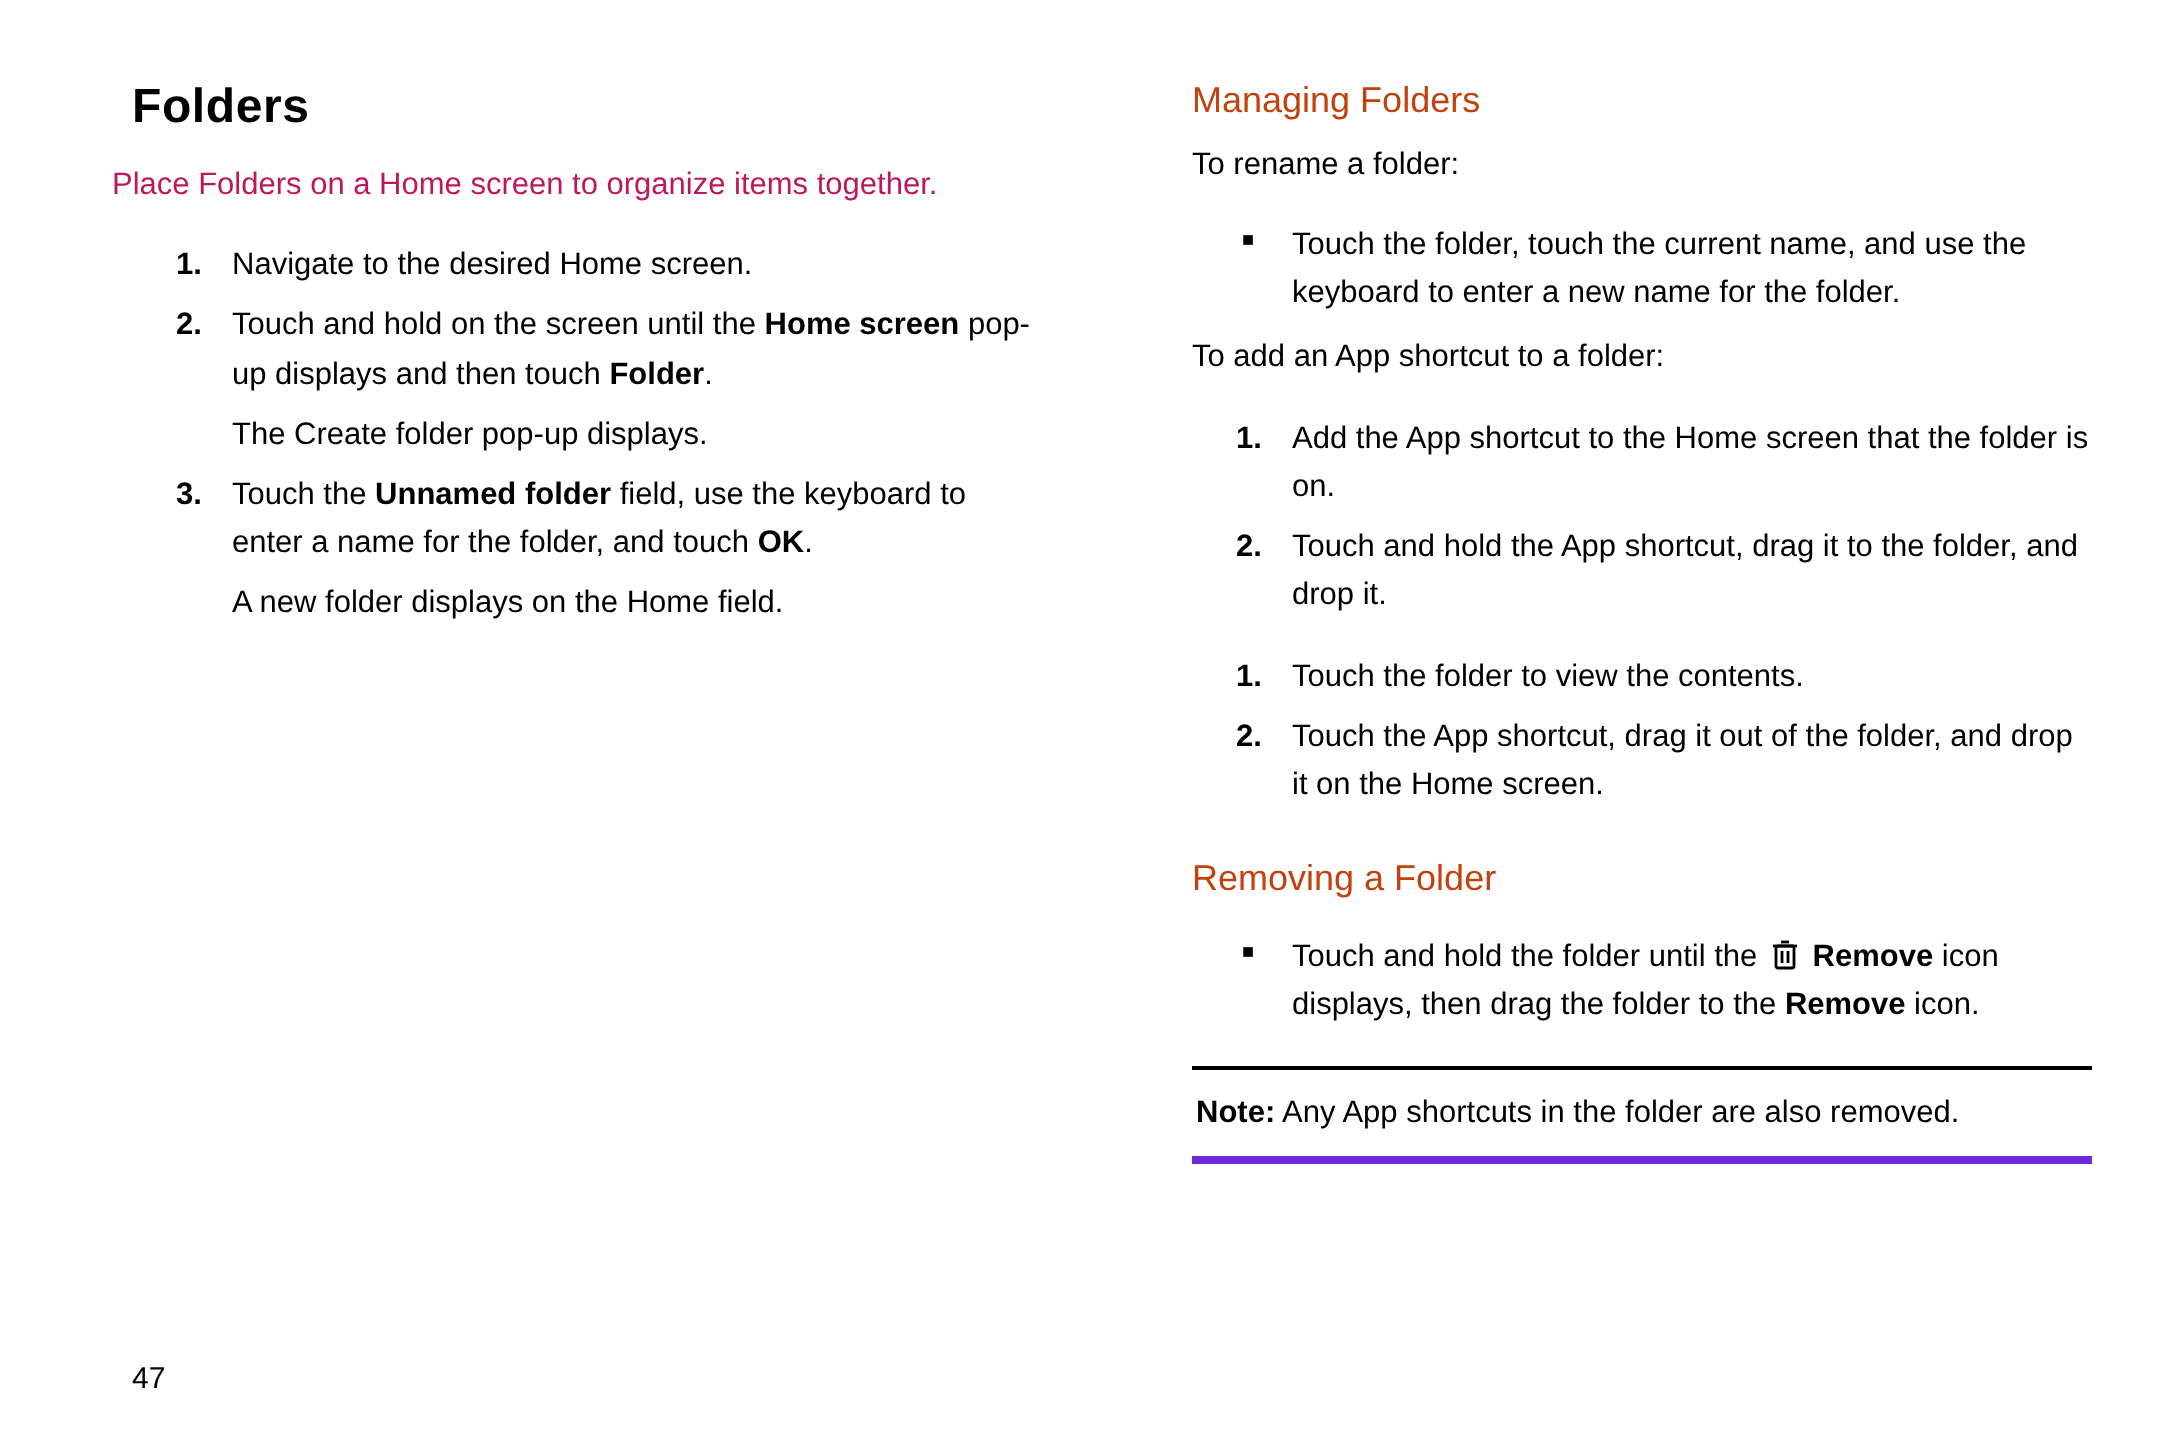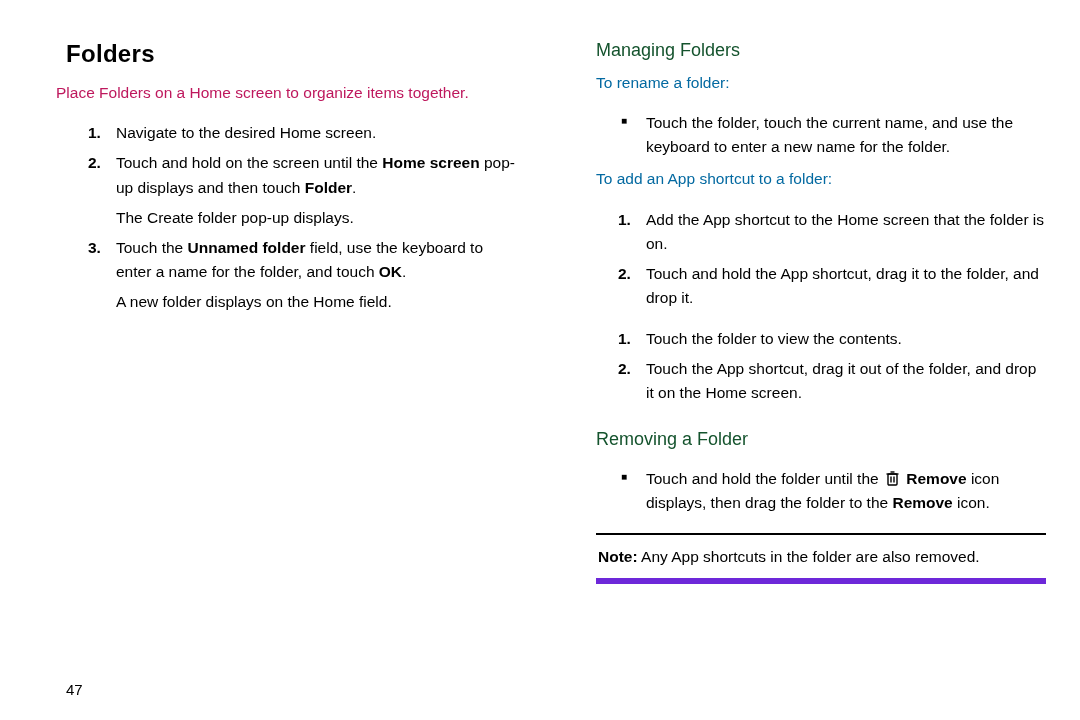--- a/index.html
+++ b/index.html
@@ -25,36 +25,36 @@
       font-weight: 900;
       color: #000000;
       margin-bottom: 14px;
       margin-left: 46px;
       font-family: Arial, Helvetica, sans-serif;
       letter-spacing: 0.3px;
     }
     .sub-heading {
       font-size: 18px;
       font-weight: 400;
-      color: #14532d;
+      color: #c2410c;
       margin-top: 4px;
       margin-bottom: 10px;
       margin-left: 46px;
     }
     .intro-text {
       font-size: 15.5px;
       color: #be185d;
       margin-bottom: 6px;
       margin-left: 36px;
       padding-right: 12px;
       line-height: 1.45;
     }
     .lead-text {
       font-size: 15.5px;
-      color: #0369a1;
+      color: #000000;
       margin-top: 8px;
       margin-bottom: 8px;
       margin-left: 46px;
       line-height: 1.5;
     }
     .num-list, .bullet-list {
       list-style: none;
       margin-left: 68px;
       padding: 0;
       margin-top: 17px;
@@ -87,21 +87,21 @@
     .b { font-weight: 700; }
     .page-num {
       position: absolute;
       bottom: 22px;
       left: 66px;
       font-size: 15px;
     }
     .note-box {
       margin: 18px 14px 0 46px;
       border-top: 2px solid #000;
-      border-bottom: 6px solid #6d28d9;
+      border-bottom: 4px solid #6d28d9;
       padding: 10px 2px 10px 2px;
       font-size: 15.5px;
       line-height: 1.5;
     }
     .trash-icon {
       display: inline-block;
       vertical-align: -3px;
       margin: 0 2px;
     }
     .trash-icon svg { display: block; }

